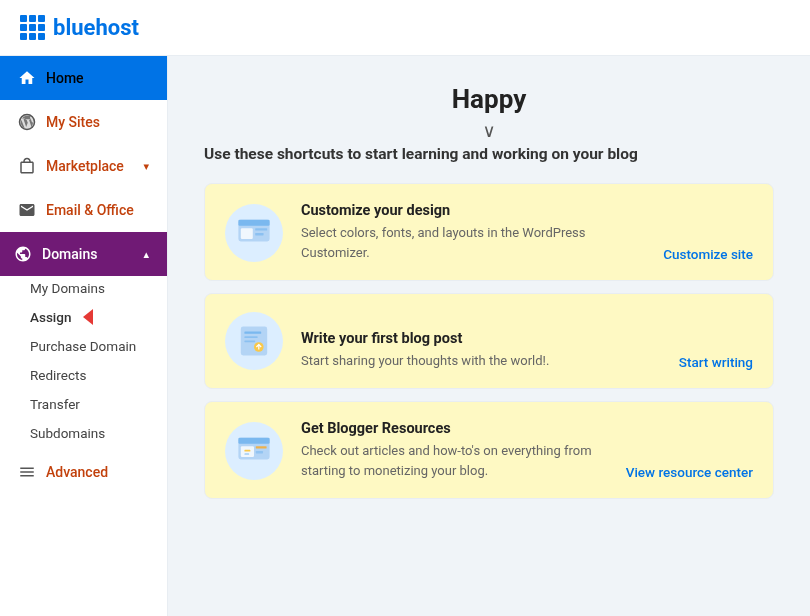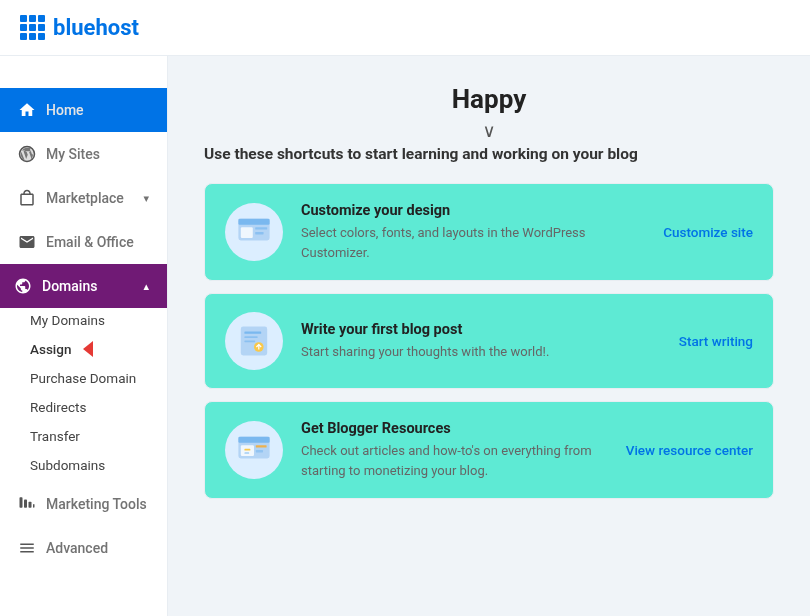--- a/index.html
+++ b/index.html
@@ -53,28 +53,27 @@
       flex-shrink: 0;
       overflow-y: auto;
     }
     .nav-item {
       display: flex;
       align-items: center;
       gap: 10px;
       padding: 13px 18px;
       cursor: pointer;
       font-size: 14px;
-      color: #737373;
+      color: #c2410c;
       font-weight: 500;
       position: relative;
     }
     .nav-item.active {
       background: #0073e6;
-      color: #e5e5e5;
-      margin-top: 32px;
+      color: #000000;
     }
     .nav-item .nav-icon {
       width: 18px; height: 18px;
       flex-shrink: 0;
       display: flex; align-items: center; justify-content: center;
     }
     .nav-item .chevron {
       margin-left: auto;
       font-size: 11px;
     }
@@ -153,23 +152,23 @@
 
     .shortcuts-heading {
       font-size: 15.5px;
       font-weight: 700;
       color: #333;
       margin-bottom: 20px;
     }
 
     .shortcut-card {
       display: flex;
-      align-items: center;
+      align-items: flex-end;
       gap: 18px;
-      background: #5eead4;
+      background: #fef9c3;
       border-radius: 8px;
       padding: 18px 20px;
       margin-bottom: 12px;
       border: 1px solid #e8edf2;
     }
     .shortcut-icon-wrap {
       width: 58px; height: 58px;
       border-radius: 50%;
       background: #dceeff;
       flex-shrink: 0;
@@ -293,31 +292,20 @@
         <span>Redirects</span>
       </div>
       <div class="subnav-item">
         <span>Transfer</span>
       </div>
       <div class="subnav-item">
         <span>Subdomains</span>
       </div>
     </div>
 
-    <div class="nav-item">
-      <span class="nav-icon">
-        <svg width="18" height="18" viewBox="0 0 24 24" fill="#555">
-            <rect x="2" y="3" width="4" height="14" rx="1"></rect>
-            <rect x="8" y="6" width="4" height="11" rx="1"></rect>
-            <rect x="14" y="9" width="4" height="8" rx="1"></rect>
-            <rect x="20" y="12" width="2" height="5" rx="1"></rect>
-          </svg>
-      </span>
-      <span>Marketing Tools</span>
-    </div>
 
     <div class="nav-item">
       <span class="nav-icon">
         <svg width="18" height="18" viewBox="0 0 24 24" fill="#555">
             <path d="M3 18h18v-2H3v2zm0-5h18v-2H3v2zm0-7v2h18V6H3z"></path>
           </svg>
       </span>
       <span>Advanced</span>
     </div>
 

